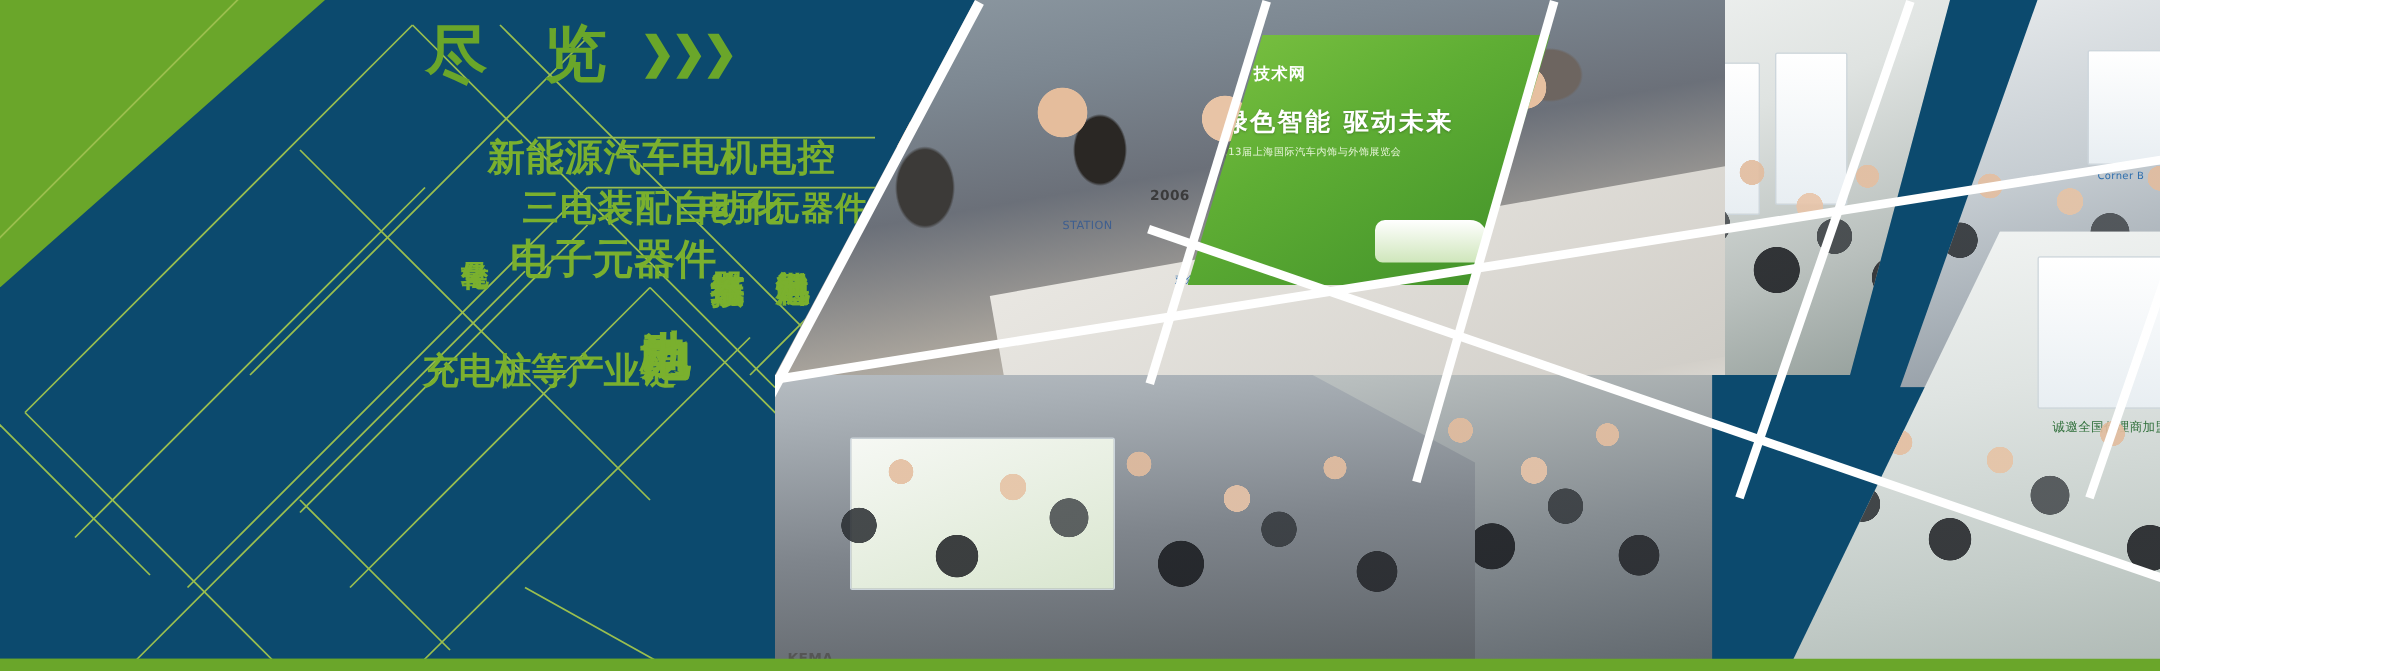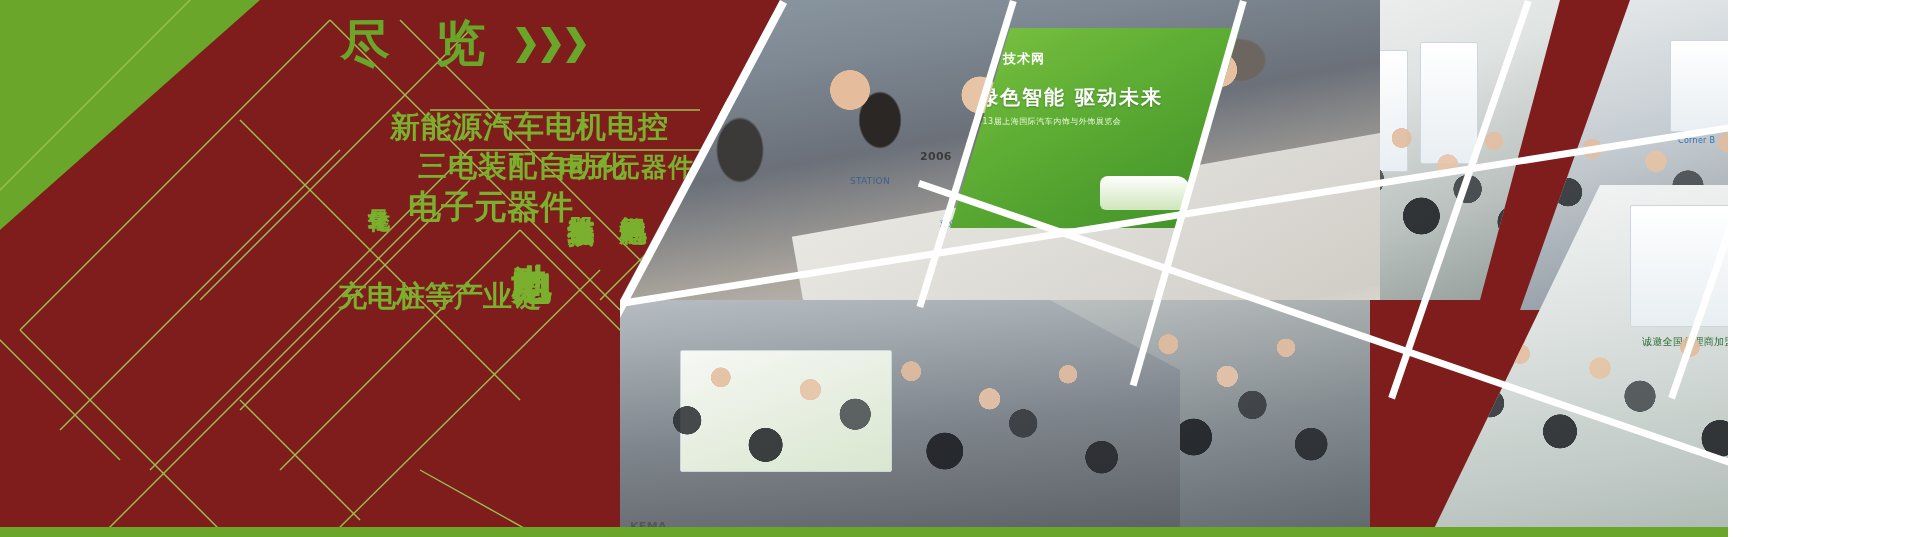--- a/index.html
+++ b/index.html
@@ -5,21 +5,21 @@
   html, body {
     margin: 0;
     padding: 0;
     background: #ffffff;
   }
   .banner {
     position: relative;
     width: 1728px;
     height: 537px;
     overflow: hidden;
-    background: #7f1d1d;
+    background: #0c4a6e;
     font-family: "DejaVu Sans", "Liberation Sans", sans-serif;
   }
 
   
   .left-panel {
     position: absolute;
     left: 0; top: 0;
     width: 760px; height: 537px;
     overflow: hidden;
   }

